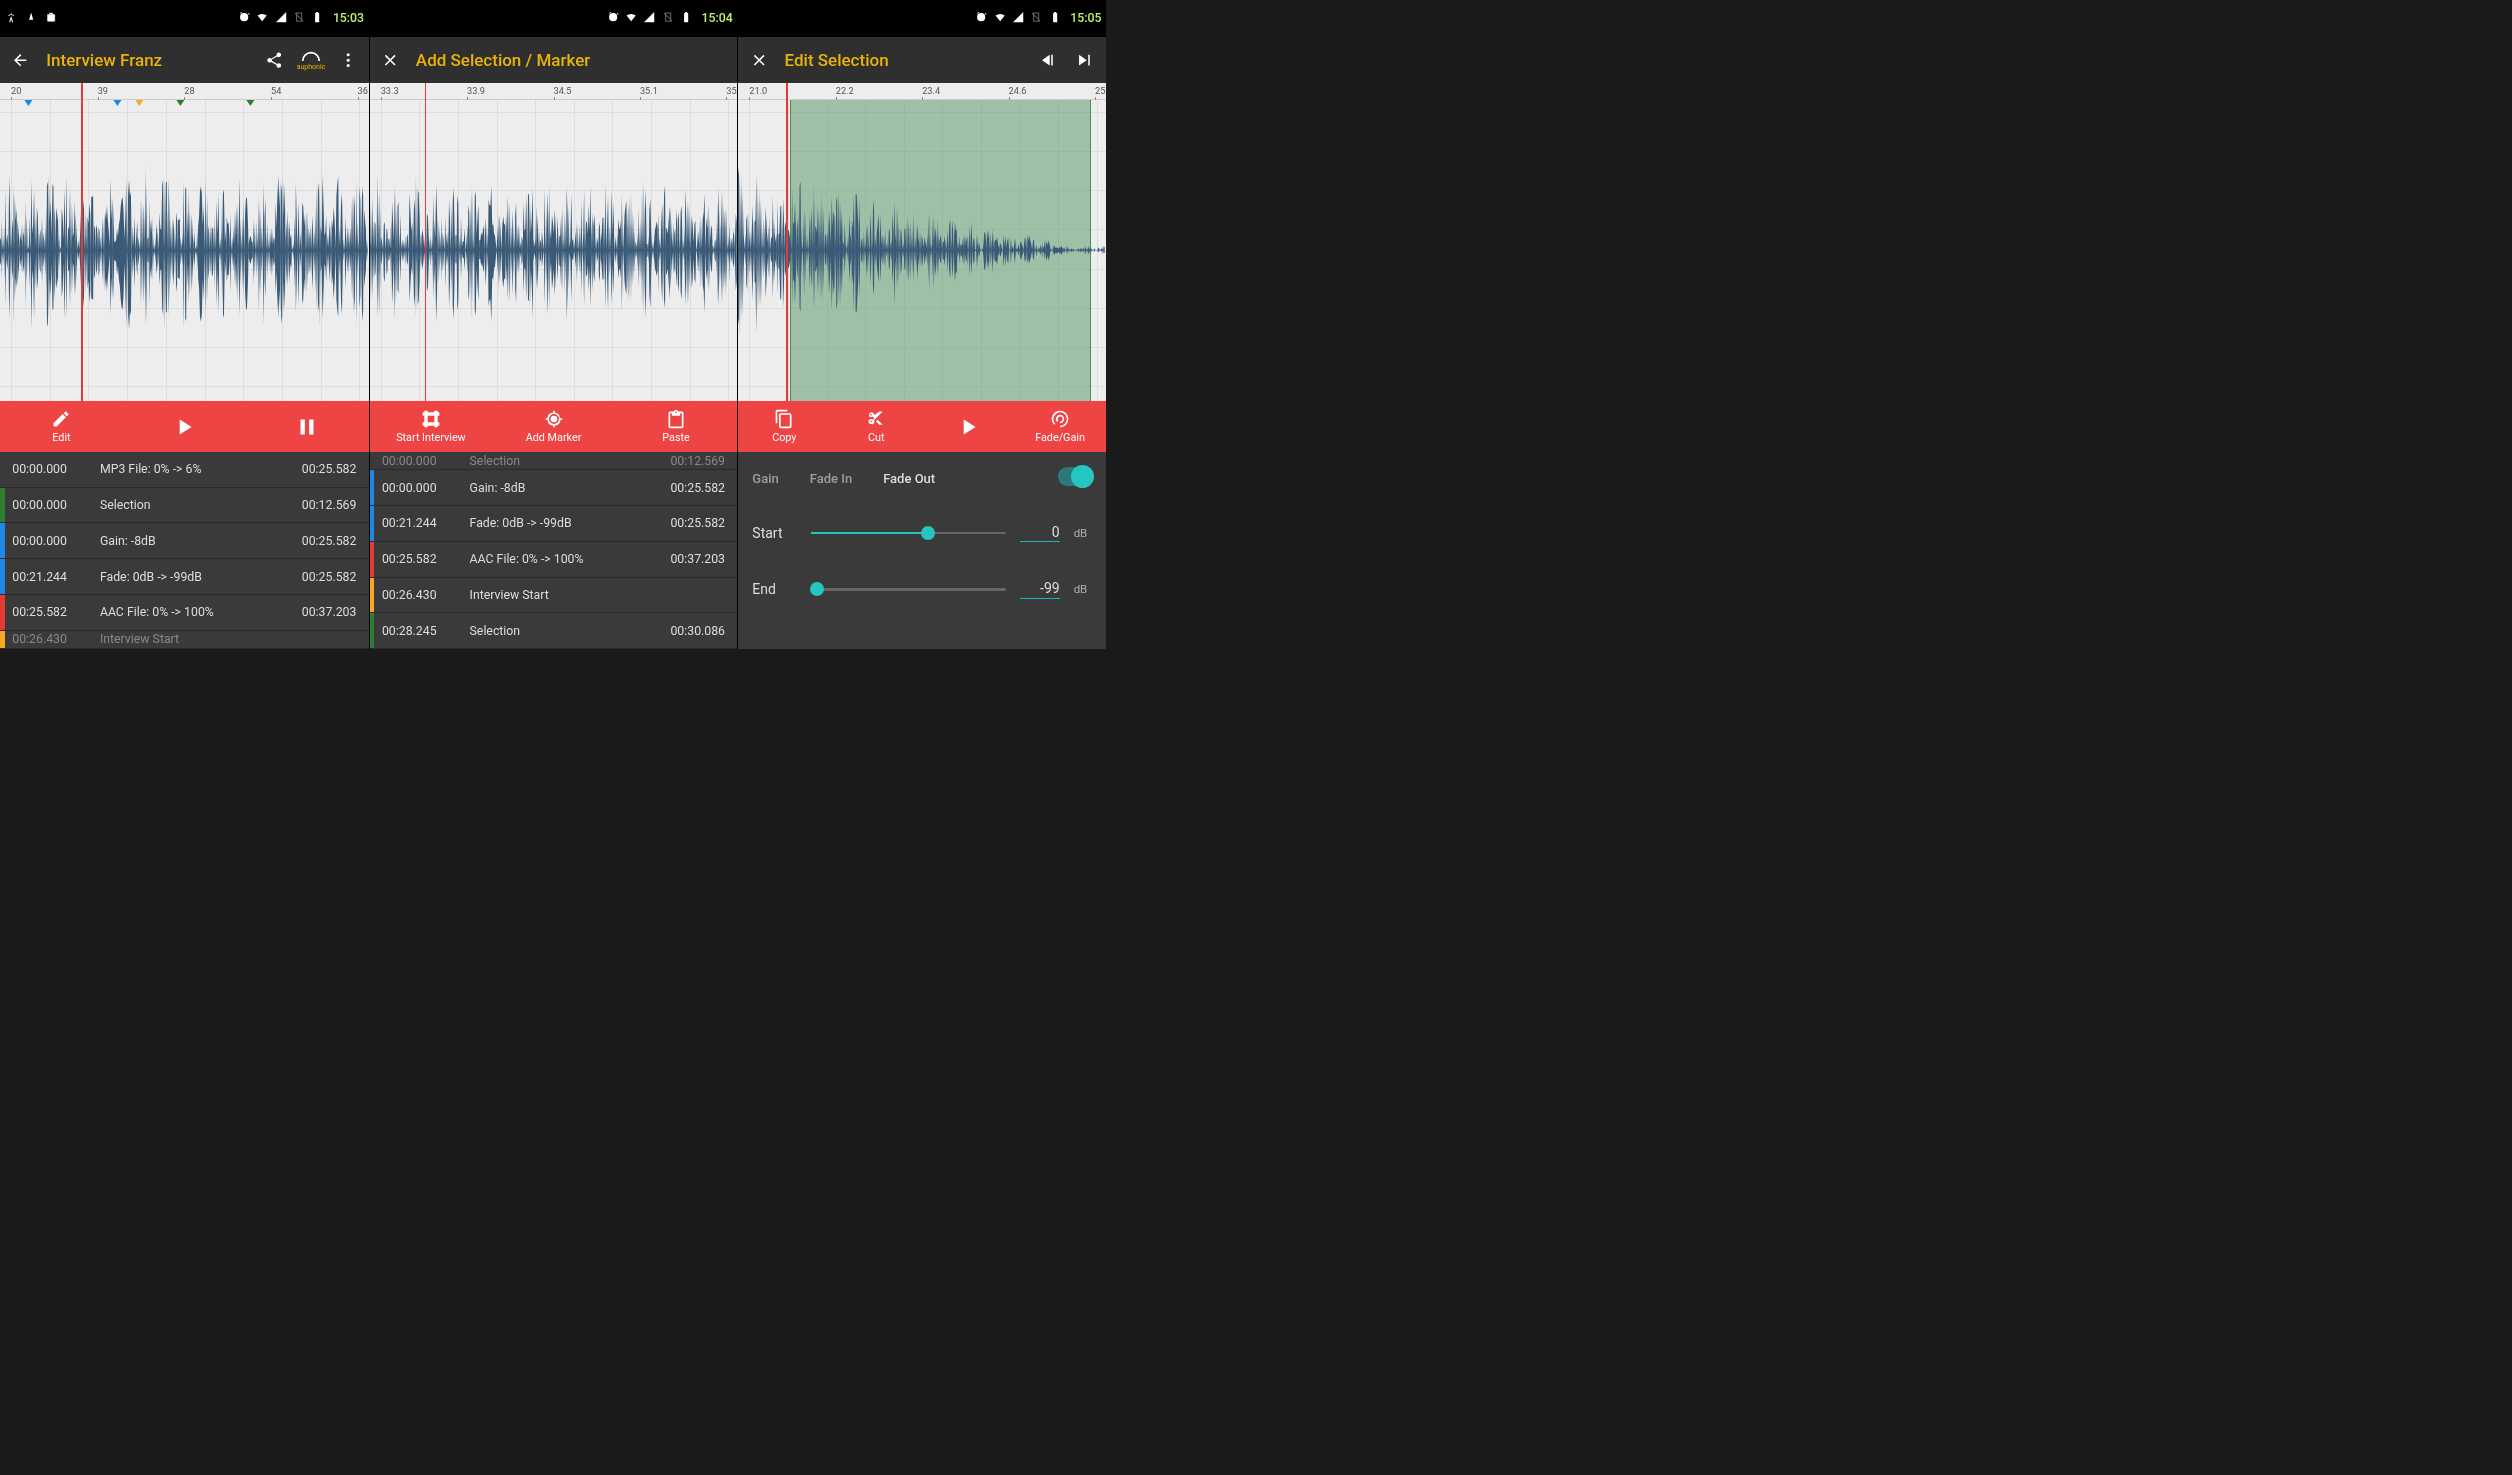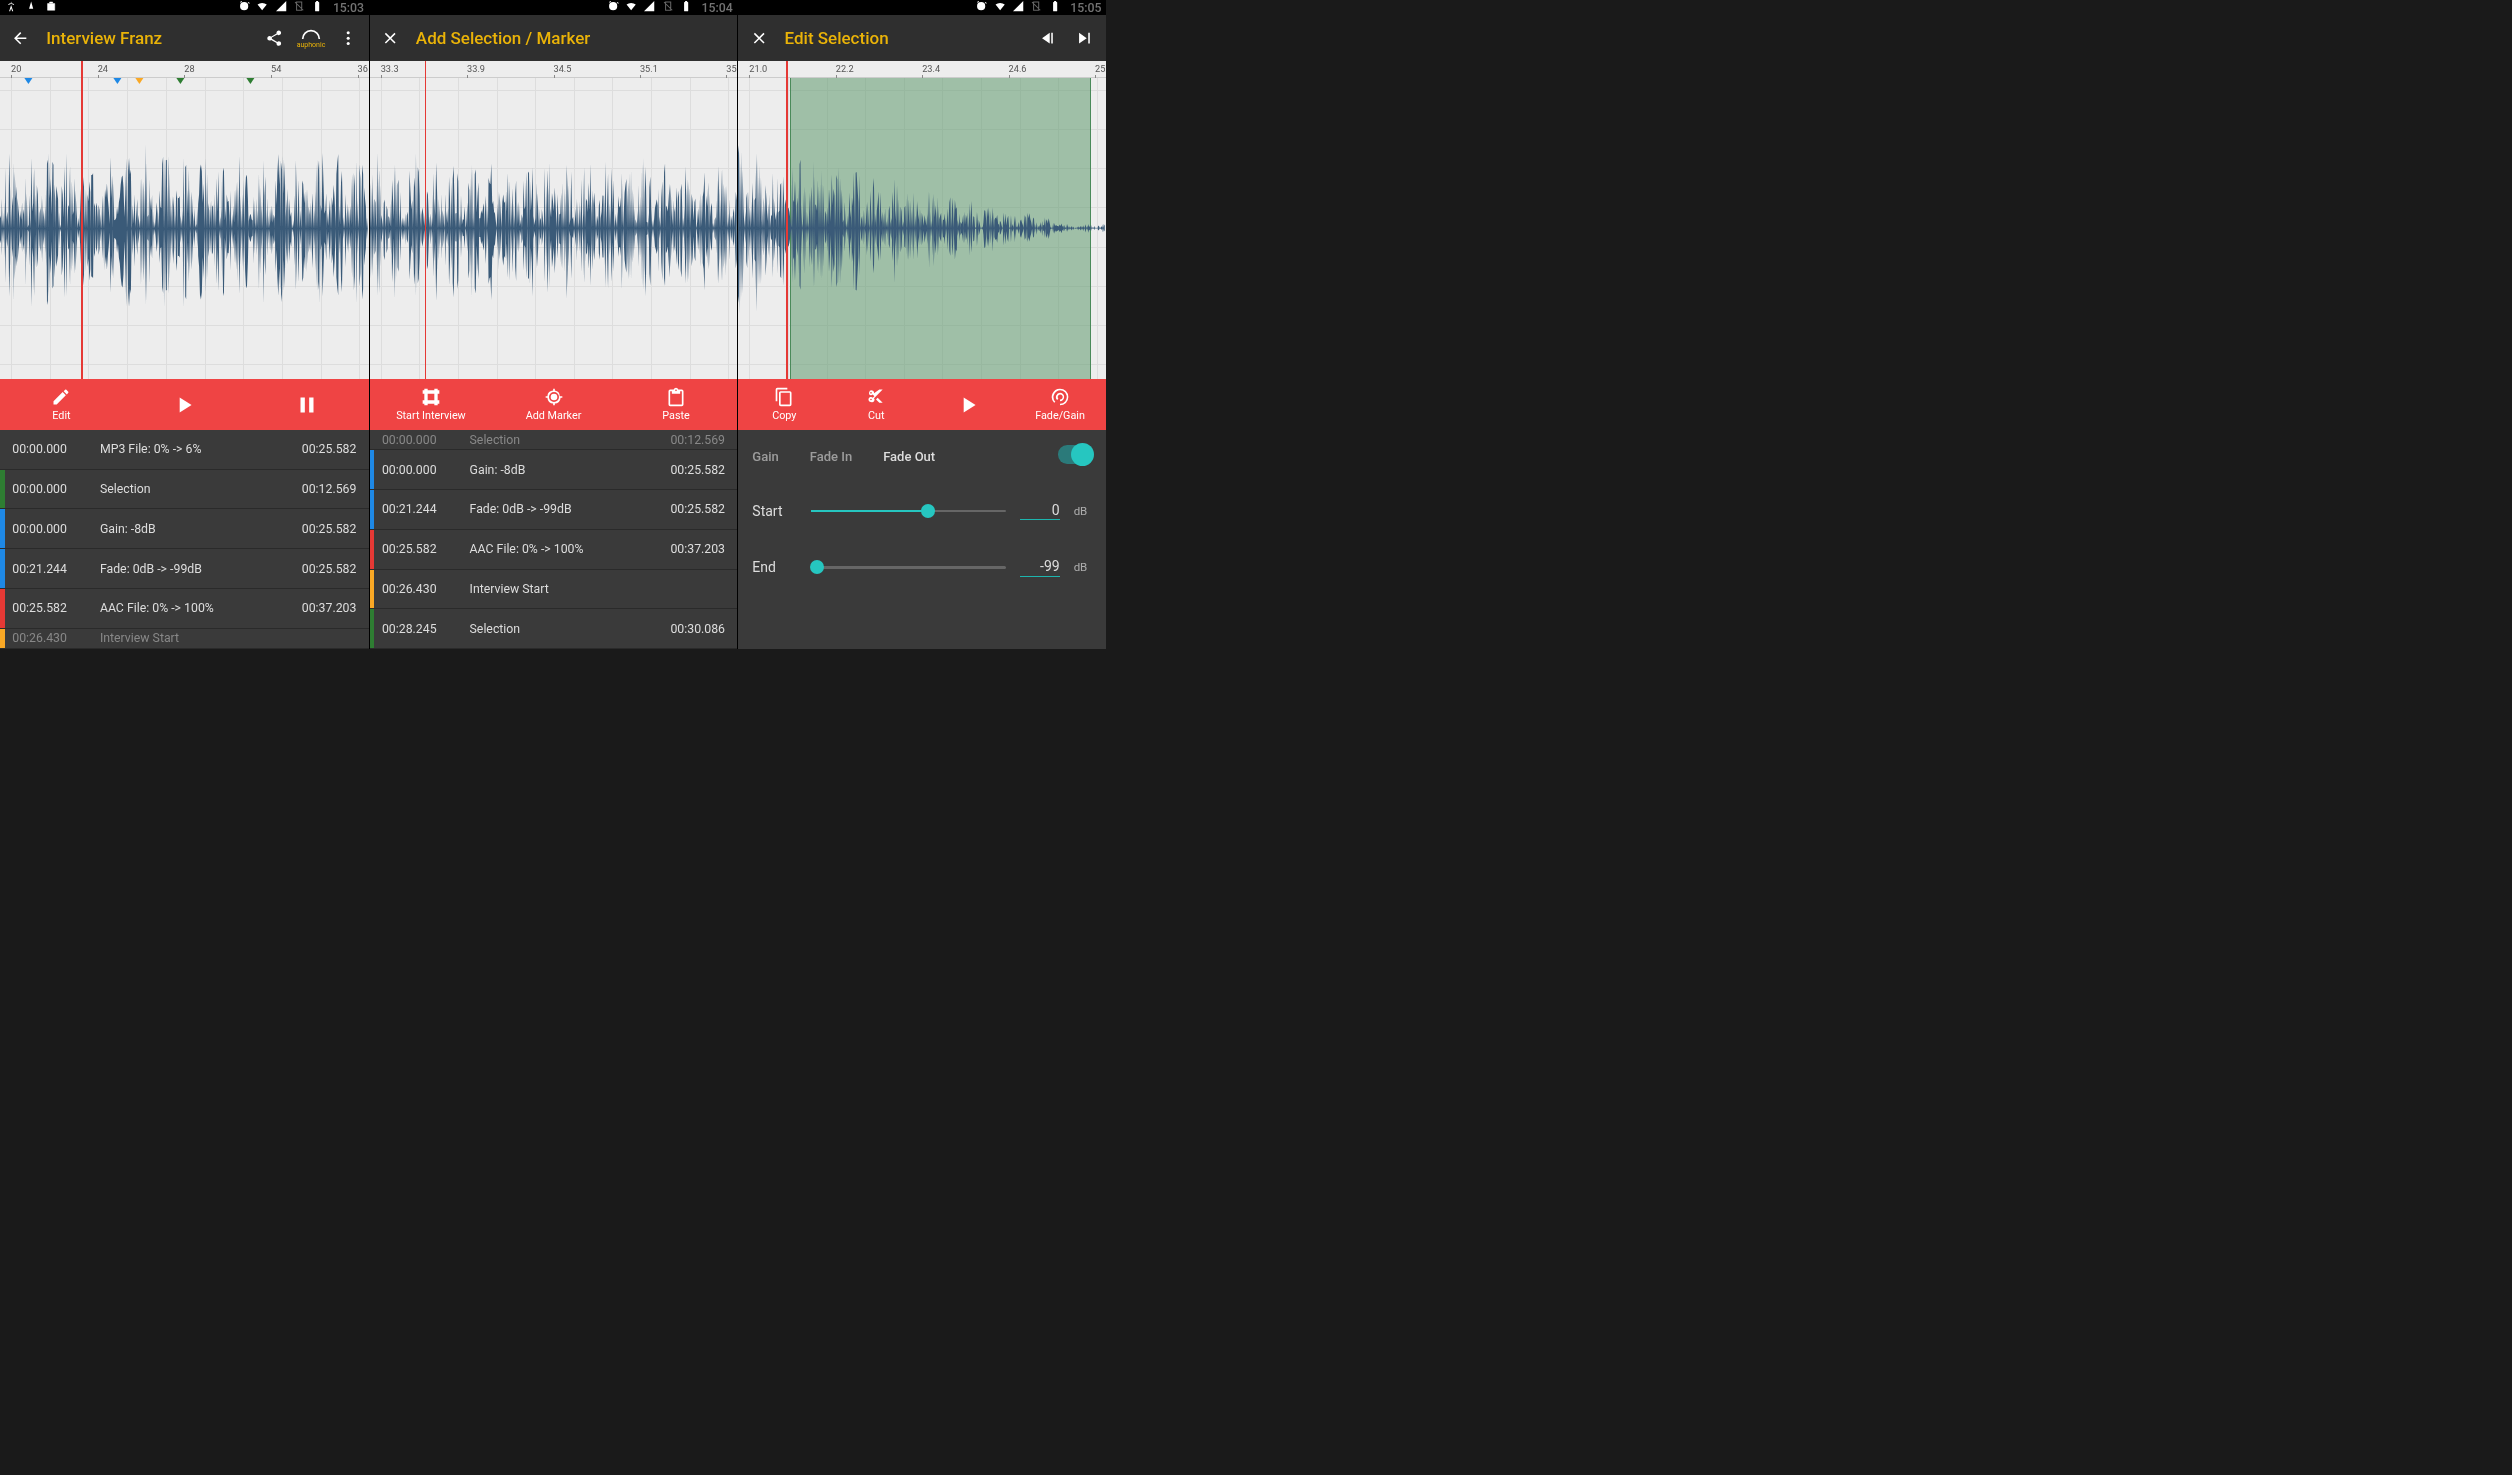--- a/index.html
+++ b/index.html
@@ -16,25 +16,25 @@
     background: #000;
     display: flex;
     flex-direction: column;
     overflow: hidden;
     position: relative;
   }
   .phone + .phone { border-left: 0.8px solid #000; }
 
   
   .status-bar {
-    height: 15px;
+    height: 37px;
     background: #000;
     display: flex;
     align-items: center;
-    color: #737373;
+    color: #bef264;
     padding: 0 4.6px;
     font-size: 12.3px;
   }
   .status-bar .left-icons { display: flex; gap: 7.7px; align-items: center; }
   .status-bar .flex-spacer { flex: 1; }
   .status-bar .right-icons { display: flex; gap: 6.1px; align-items: center; }
   .status-bar svg { width: 12.3px; height: 12.3px; fill: #fff; }
   .status-bar .clock { font-weight: 500; margin-left: 3.1px; }
 
   
@@ -324,21 +324,21 @@
         <svg viewBox="0 0 24 24">
           <circle cx="12" cy="5" r="2"></circle>
           <circle cx="12" cy="12" r="2"></circle>
           <circle cx="12" cy="19" r="2"></circle>
         </svg>
       </div>
   </div>
     <div class="waveform-area">
     <div class="ruler">
         <span class="ruler-tick" style="left:3%">20</span>
-        <span class="ruler-tick" style="left:26.5%">24</span>
+        <span class="ruler-tick" style="left:26.5%">39</span>
         <span class="ruler-tick" style="left:50%">28</span>
         <span class="ruler-tick" style="left:73.5%">54</span>
         <span class="ruler-tick" style="left:97%">36</span>
       </div>
     <div class="grid-lines">
         <div class="vline" style="left:3%"></div>
         <div class="vline" style="left:13.5%"></div>
         <div class="vline" style="left:24%"></div>
         <div class="vline" style="left:34.5%"></div>
         <div class="vline" style="left:45%"></div>

